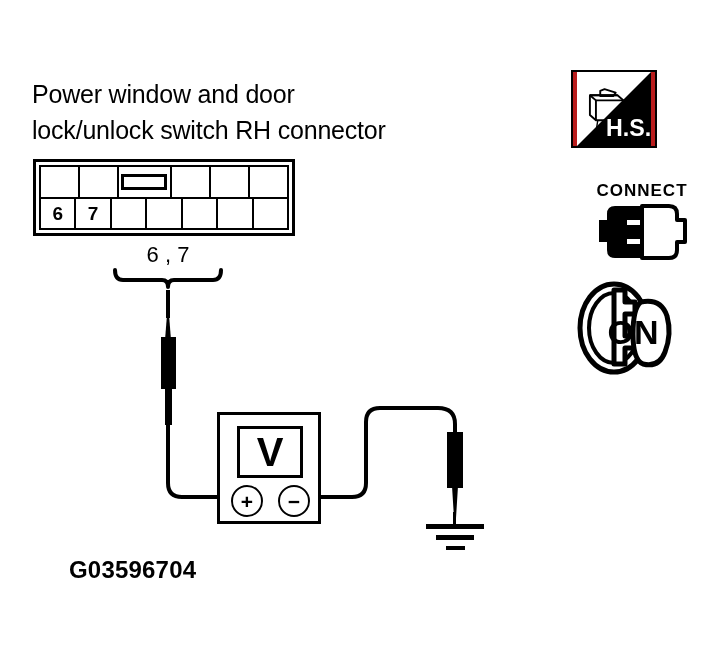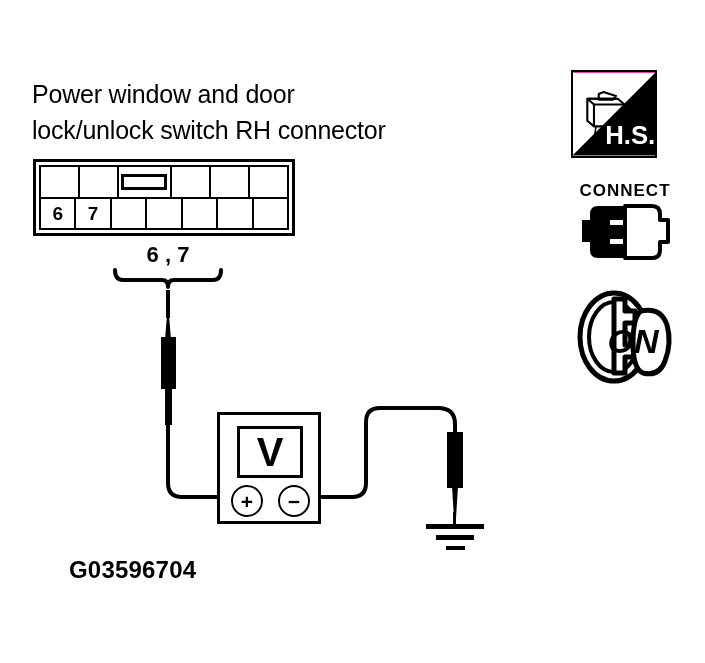--- a/index.html
+++ b/index.html
@@ -77,21 +77,21 @@
   }
 
   
   #pin-callout-label {
     position: absolute;
     left: 114px;
     top: 244px;
     width: 108px;
     text-align: center;
     font-size: 22px;
-    font-weight: bold;
+    font-weight: normal;
     line-height: 1;
   }
   #pin-callout-brace {
     position: absolute;
     left: 112px;
     top: 268px;
     width: 112px;
     height: 22px;
   }
 
@@ -165,39 +165,38 @@
     position: absolute;
     left: 565px;
     top: 70px;
     width: 120px;
   }
   #icon-hs {
     position: absolute;
     left: 6px;
     top: 0px;
     width: 86px;
-    height: 88px;
+    height: 78px;
     border: 2px solid #000;
     box-sizing: border-box;
-    background: #ec4899;
+    background: #b91c1c;
   }
   #icon-connect {
     position: absolute;
-    left: 5px;
+    left: 22px;
     top: 106px;
     width: 110px;
     height: 92px;
   }
   #icon-ignition-on {
     position: absolute;
     left: 8px;
-    top: 215px;
+    top: 206px;
     width: 104px;
     height: 100px;
-    font-style: italic;
   }
 </style>
 </head>
 <body>
 
 <div id="diagram-title">Power window and door
 lock/unlock switch RH connector</div>
 
 <div id="connector-box">
   <div id="connector-inner">

